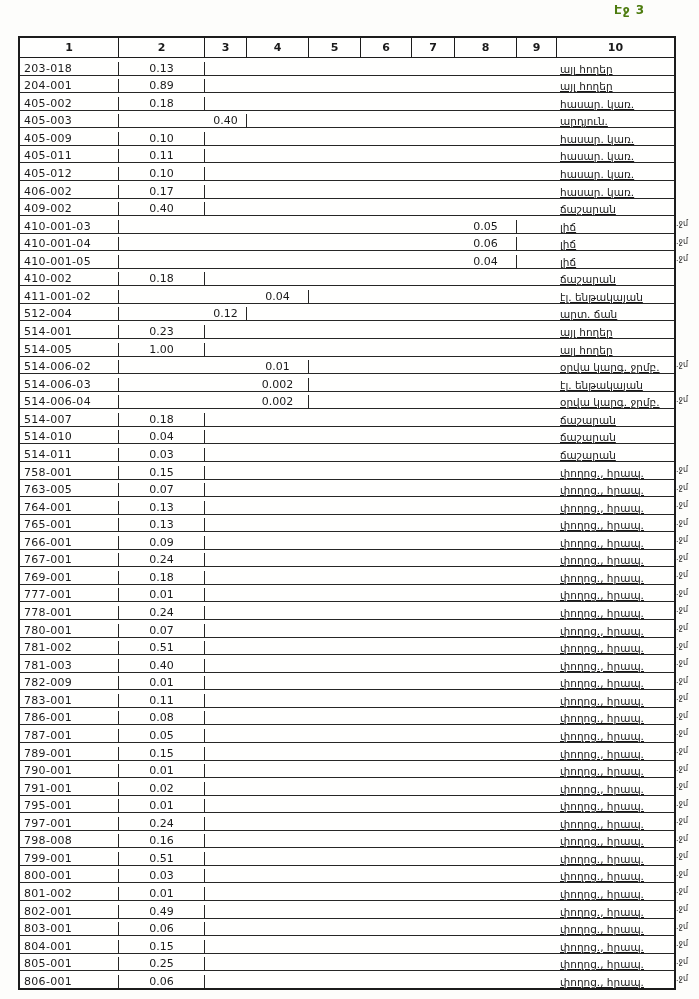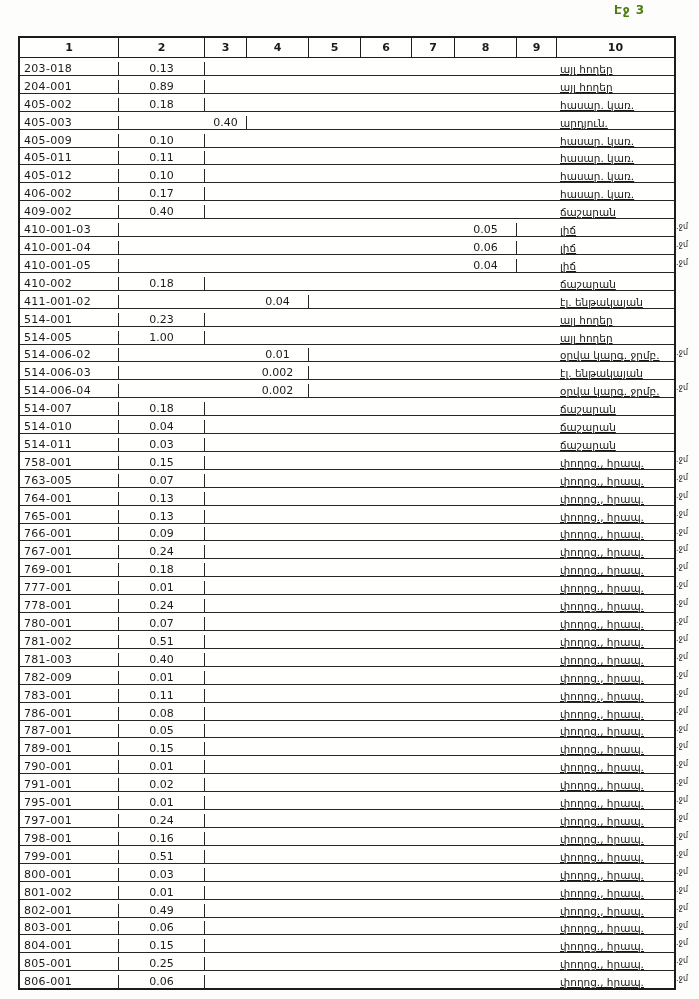--- a/index.html
+++ b/index.html
@@ -265,20 +265,33 @@
     <div class="cell w4 num">0.04</div>
     <div class="cell w5 num"></div>
     <div class="cell w6 num"></div>
     <div class="cell w7 num"></div>
     <div class="cell w8 num"></div>
     <div class="cell w9 num"></div>
     <div class="cell w10 usage">էլ. ենթակայան</div>
 
   </div>
 
+  <div class="row">
+    <div class="cell w1 code">512-004</div>
+    <div class="cell w2 num"></div>
+    <div class="cell w3 num">0.12</div>
+    <div class="cell w4 num"></div>
+    <div class="cell w5 num"></div>
+    <div class="cell w6 num"></div>
+    <div class="cell w7 num"></div>
+    <div class="cell w8 num"></div>
+    <div class="cell w9 num"></div>
+    <div class="cell w10 usage">արտ. ճան</div>
+
+  </div>
 
   <div class="row">
     <div class="cell w1 code">514-001</div>
     <div class="cell w2 num">0.23</div>
     <div class="cell w3 num"></div>
     <div class="cell w4 num"></div>
     <div class="cell w5 num"></div>
     <div class="cell w6 num"></div>
     <div class="cell w7 num"></div>
     <div class="cell w8 num"></div>
@@ -673,21 +686,21 @@
     <div class="cell w5 num"></div>
     <div class="cell w6 num"></div>
     <div class="cell w7 num"></div>
     <div class="cell w8 num"></div>
     <div class="cell w9 num"></div>
     <div class="cell w10 usage">փողոց., հրապ.</div>
     <div class="margin-note" style="display: block;">.ջմ</div>
   </div>
 
   <div class="row">
-    <div class="cell w1 code">798-001</div>
+    <div class="cell w1 code">798-008</div>
     <div class="cell w2 num">0.16</div>
     <div class="cell w3 num"></div>
     <div class="cell w4 num"></div>
     <div class="cell w5 num"></div>
     <div class="cell w6 num"></div>
     <div class="cell w7 num"></div>
     <div class="cell w8 num"></div>
     <div class="cell w9 num"></div>
     <div class="cell w10 usage">փողոց., հրապ.</div>
     <div class="margin-note" style="display: block;">.ջմ</div>

